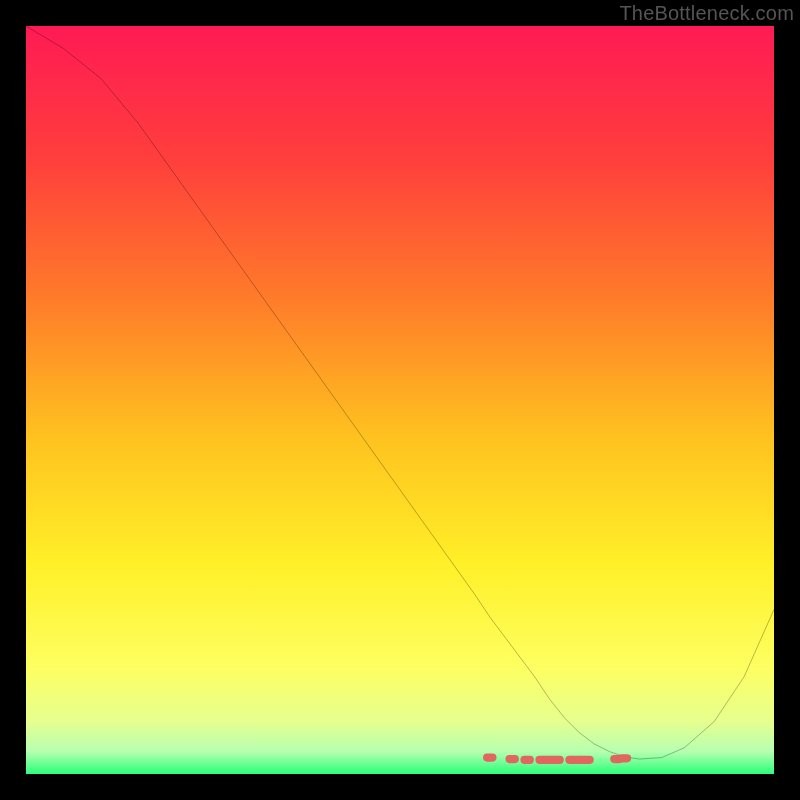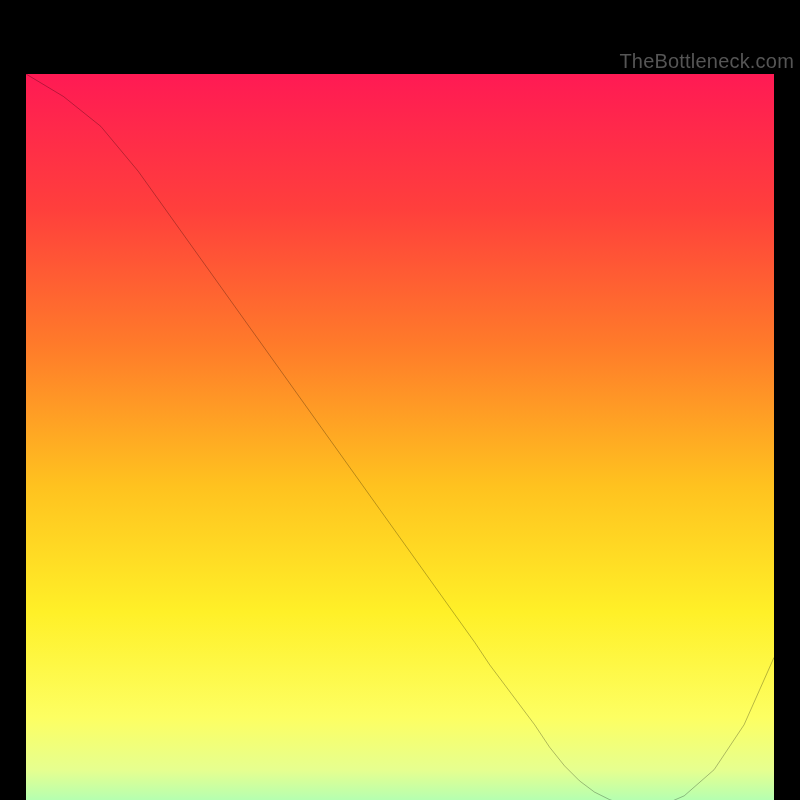--- a/index.html
+++ b/index.html
@@ -9,21 +9,20 @@
     height: 800px;
     background: #000;
     font-family: Arial, Helvetica, sans-serif;
     overflow: hidden;
   }
   .stage {
     position: relative;
     width: 800px;
     height: 624px;
     background: #000;
-    margin-top: 48px;
   }
   .watermark {
     position: absolute;
     top: 2px;
     right: 6px;
     color: #555;
     font-size: 20px;
     font-weight: 500;
     letter-spacing: 0.2px;
     user-select: none;

